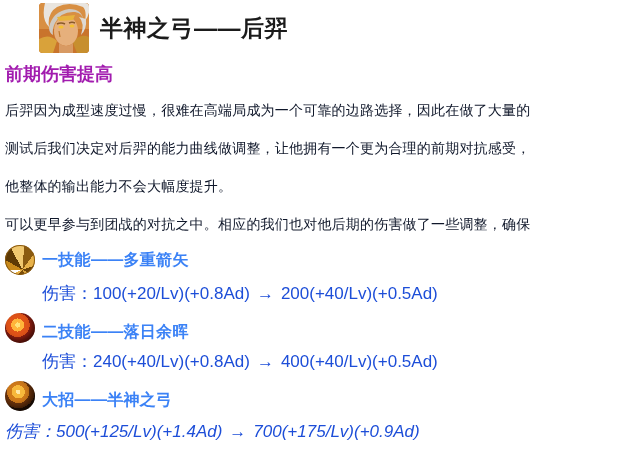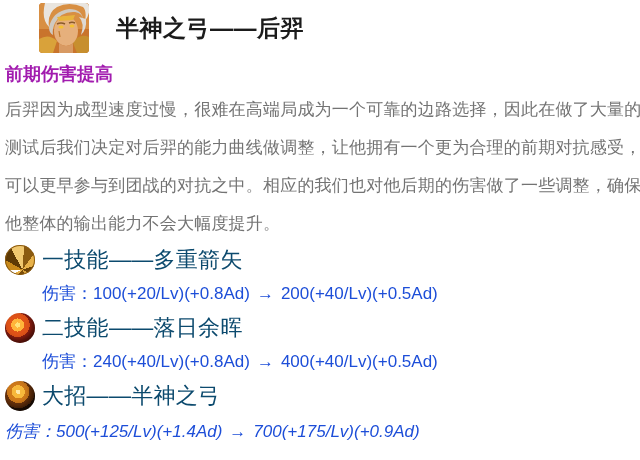--- a/index.html
+++ b/index.html
@@ -4,34 +4,34 @@
 <style>
   html, body { margin: 0; padding: 0; background: #ffffff; }
   body {
     width: 640px; height: 460px; overflow: hidden;
     font-family: "Liberation Sans", "DejaVu Sans", sans-serif;
     -webkit-font-smoothing: antialiased;
   }
   .page { padding: 3px 5px 0 5px; width: 630px; }
 
   
-  .header { display: flex; align-items: center; gap: 27px; padding-left: 34px; }
+  .header { display: flex; align-items: center; gap: 11px; padding-left: 34px; }
   .avatar {
     width: 50px; height: 50px; border-radius: 4px; flex: 0 0 auto;
     overflow: hidden; position: relative;
     background: linear-gradient(135deg, #e09a4e 0%, #c9742c 55%, #a8581e 100%);
   }
   .avatar svg { display: block; }
   .page-title { font-size: 23px; font-weight: bold; color: #1b1b1b; letter-spacing: 0.5px; }
 
   
   .subtitle { margin-top: 11px; font-size: 18px; font-weight: bold; line-height: 21px; color: #a21caf; }
 
   
-  .paragraph { margin-top: 6px; color: #737373; font-size: 17px; }
+  .paragraph { margin-top: 6px; color: #0f172a; font-size: 14px; }
   .paragraph .pline { line-height: 38px; height: 38px; white-space: nowrap; letter-spacing: 0.2px; }
 
   
   .skill-row { display: flex; align-items: center; gap: 7px; height: 30px; }
   .skill-row.first { margin-top: 2px; }
   .skill-row.later { margin-top: 8px; align-items: flex-end; }
   .skill-icon { width: 30px; height: 30px; border-radius: 50%; flex: 0 0 auto; }
   .icon-fan {
     background:
       conic-gradient(from 195deg at 58% 82%,
@@ -45,21 +45,21 @@
       radial-gradient(circle at 42% 40%, #ffe27a 0% 10%, #ffb43a 10% 26%,
         #e05318 26% 48%, #8c1d10 48% 74%, #57100b 74% 100%);
     box-shadow: inset -2px -3px 5px rgba(0,0,0,.55);
   }
   .icon-phoenix {
     background:
       radial-gradient(circle at 44% 36%, #ffe9a8 0% 9%, #f7b93c 9% 26%,
         #d07a1a 26% 44%, #6e340c 44% 64%, #2d1406 64% 100%);
     box-shadow: inset -3px -4px 6px rgba(0,0,0,.6);
   }
-  .skill-name { font-size: 22px; font-weight: normal; color: #0c4a6e; letter-spacing: 0.3px; }
+  .skill-name { font-size: 16px; font-weight: bold; color: #3b82f6; letter-spacing: 0.3px; }
 
   .damage-line {
     font-size: 17px; color: #1d4ed8; line-height: 22px; height: 22px;
     padding-left: 37px; margin-top: 8px; white-space: nowrap;
   }
   .damage-line.flush { padding-left: 0; margin-top: 10px; font-style: italic; }
   .arrow { margin: 0 7px; }
 </style>
 </head>
 <body>
@@ -94,22 +94,22 @@
       </svg>
     </div>
     <div class="page-title">半神之弓——后羿</div>
   </div>
 
   <div class="subtitle">前期伤害提高</div>
 
   <div class="paragraph">
     <div class="pline">后羿因为成型速度过慢，很难在高端局成为一个可靠的边路选择，因此在做了大量的</div>
     <div class="pline">测试后我们决定对后羿的能力曲线做调整，让他拥有一个更为合理的前期对抗感受，</div>
+    <div class="pline">他整体的输出能力不会大幅度提升。</div>
     <div class="pline">可以更早参与到团战的对抗之中。相应的我们也对他后期的伤害做了一些调整，确保</div>
-    <div class="pline">他整体的输出能力不会大幅度提升。</div>
   </div>
 
   <div class="skill-row first">
     <div class="skill-icon icon-fan"></div>
     <div class="skill-name">一技能——多重箭矢</div>
   </div>
   <div class="damage-line">
     <span>伤害：</span><span>100(+20/Lv)(+0.8Ad)</span><span class="arrow">→</span><span>200(+40/Lv)(+0.5Ad)</span>
   </div>
 

